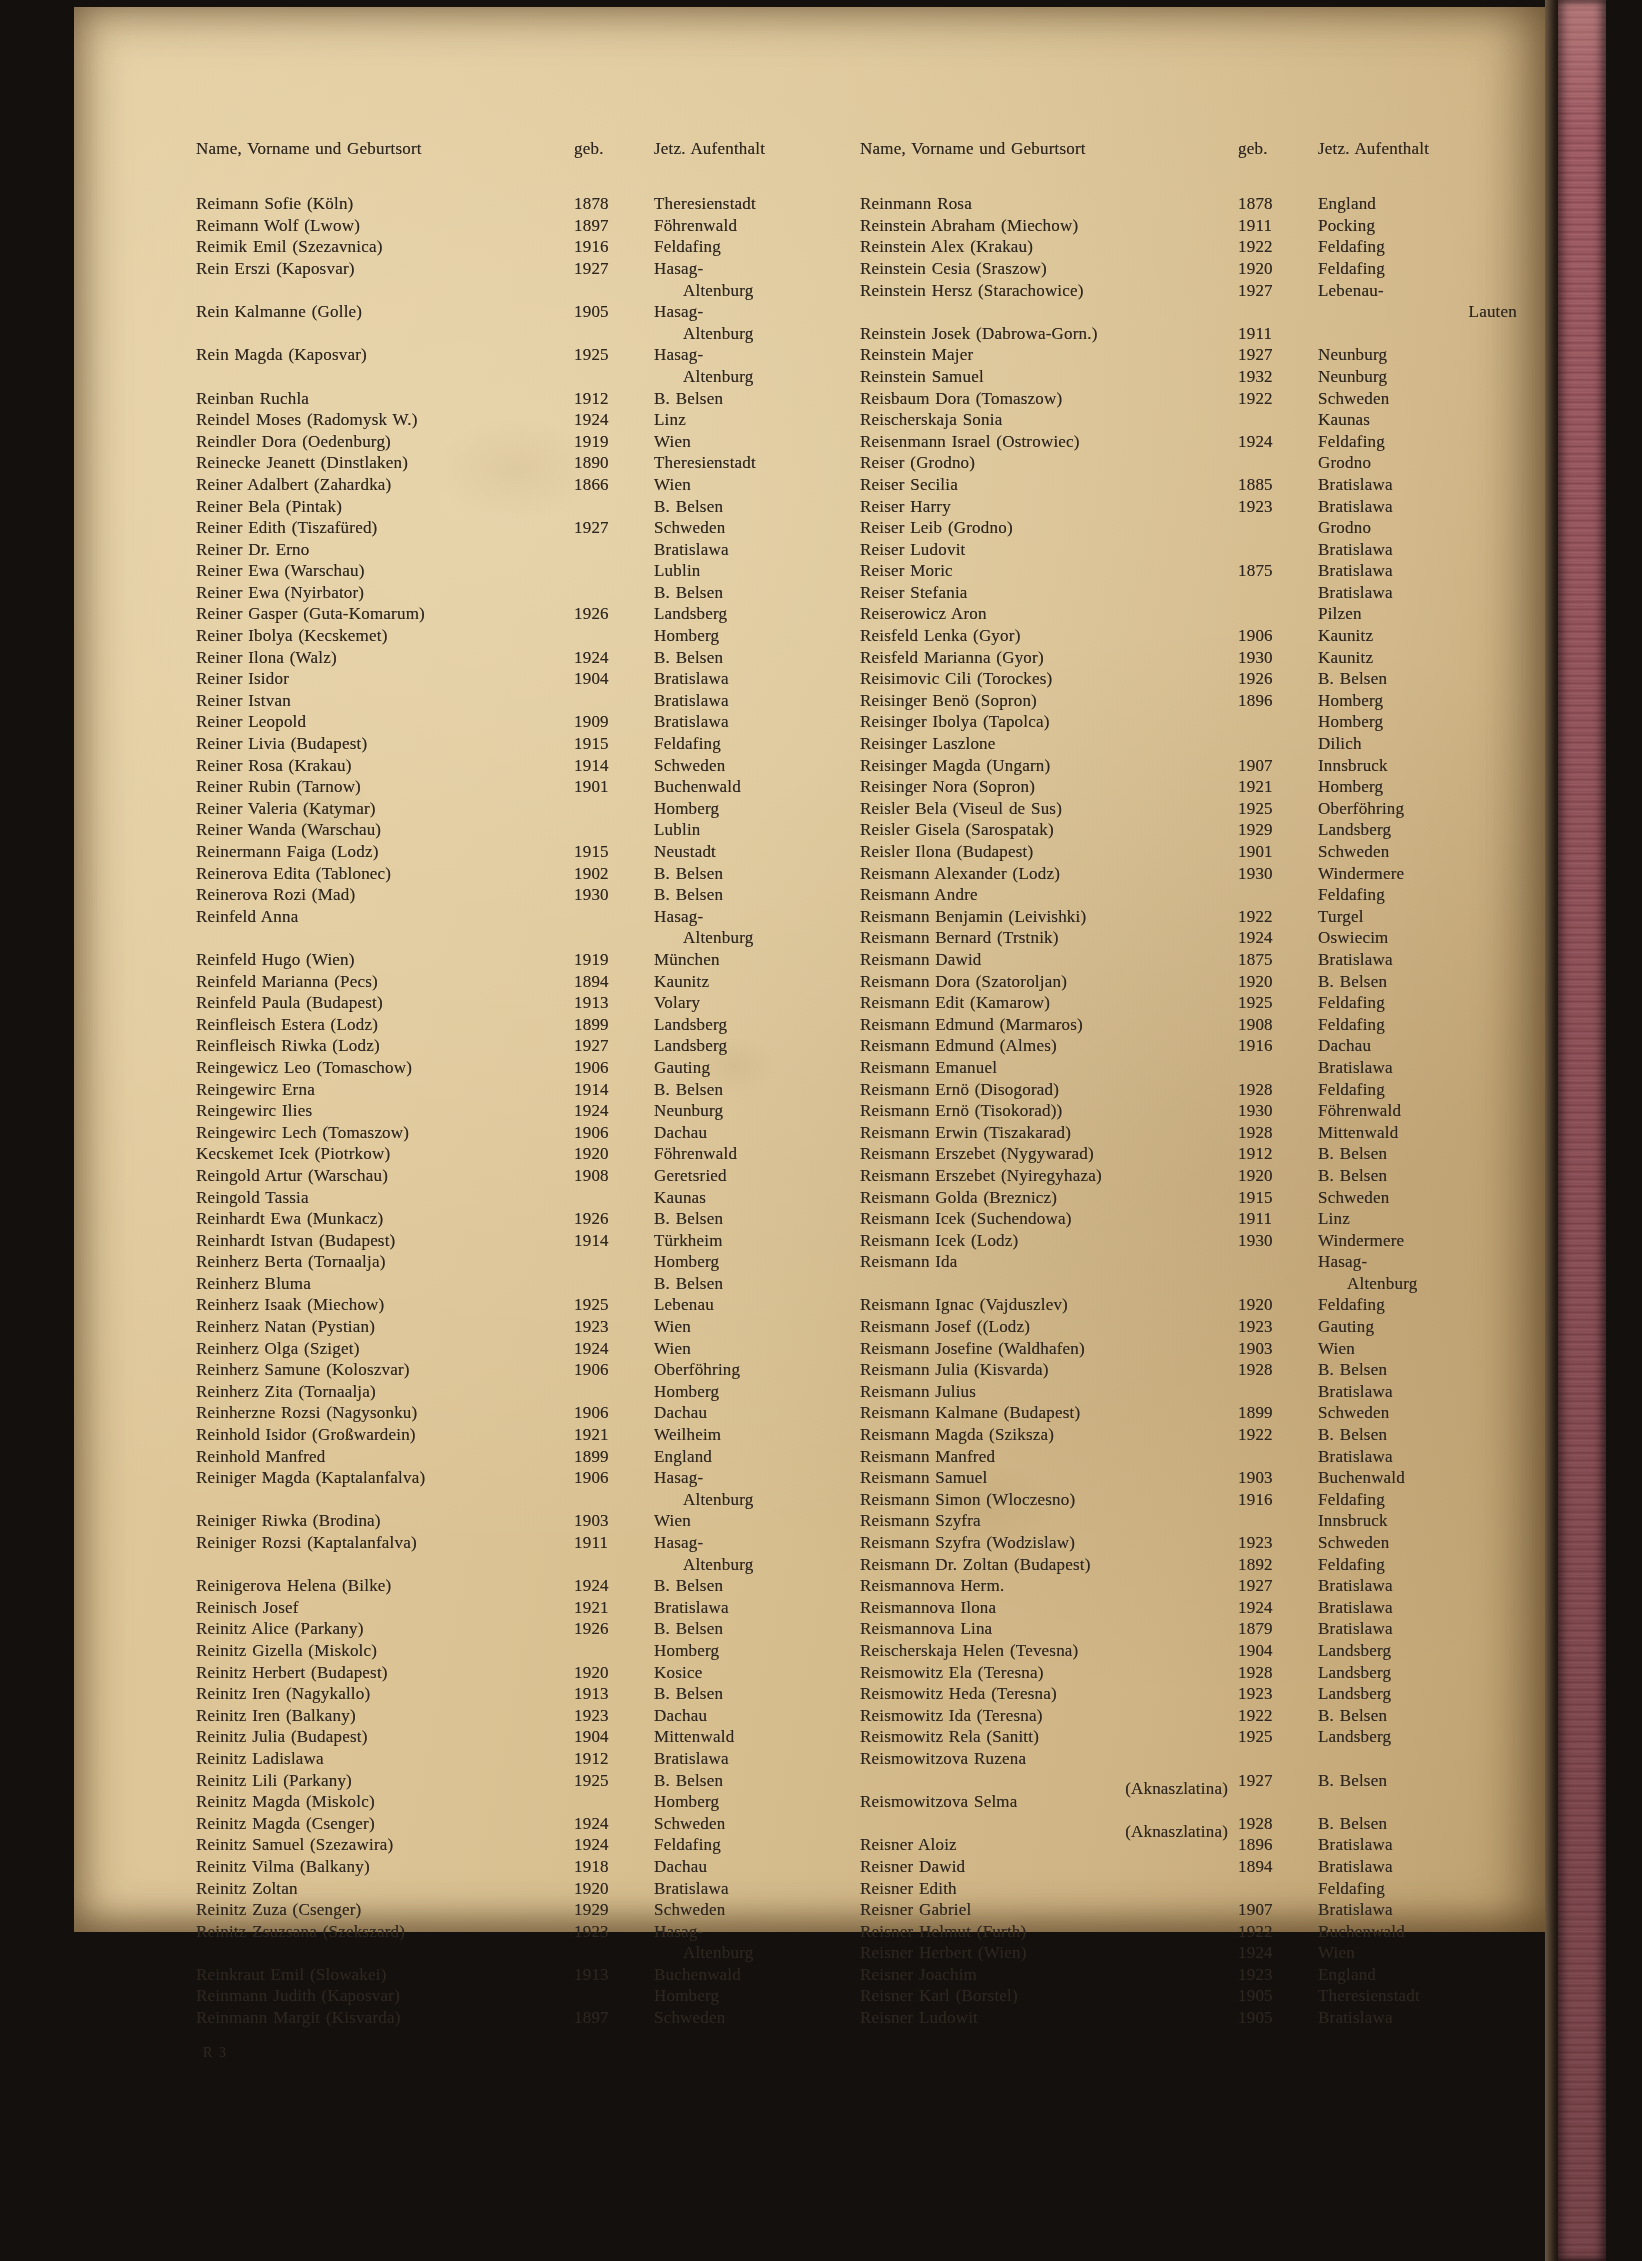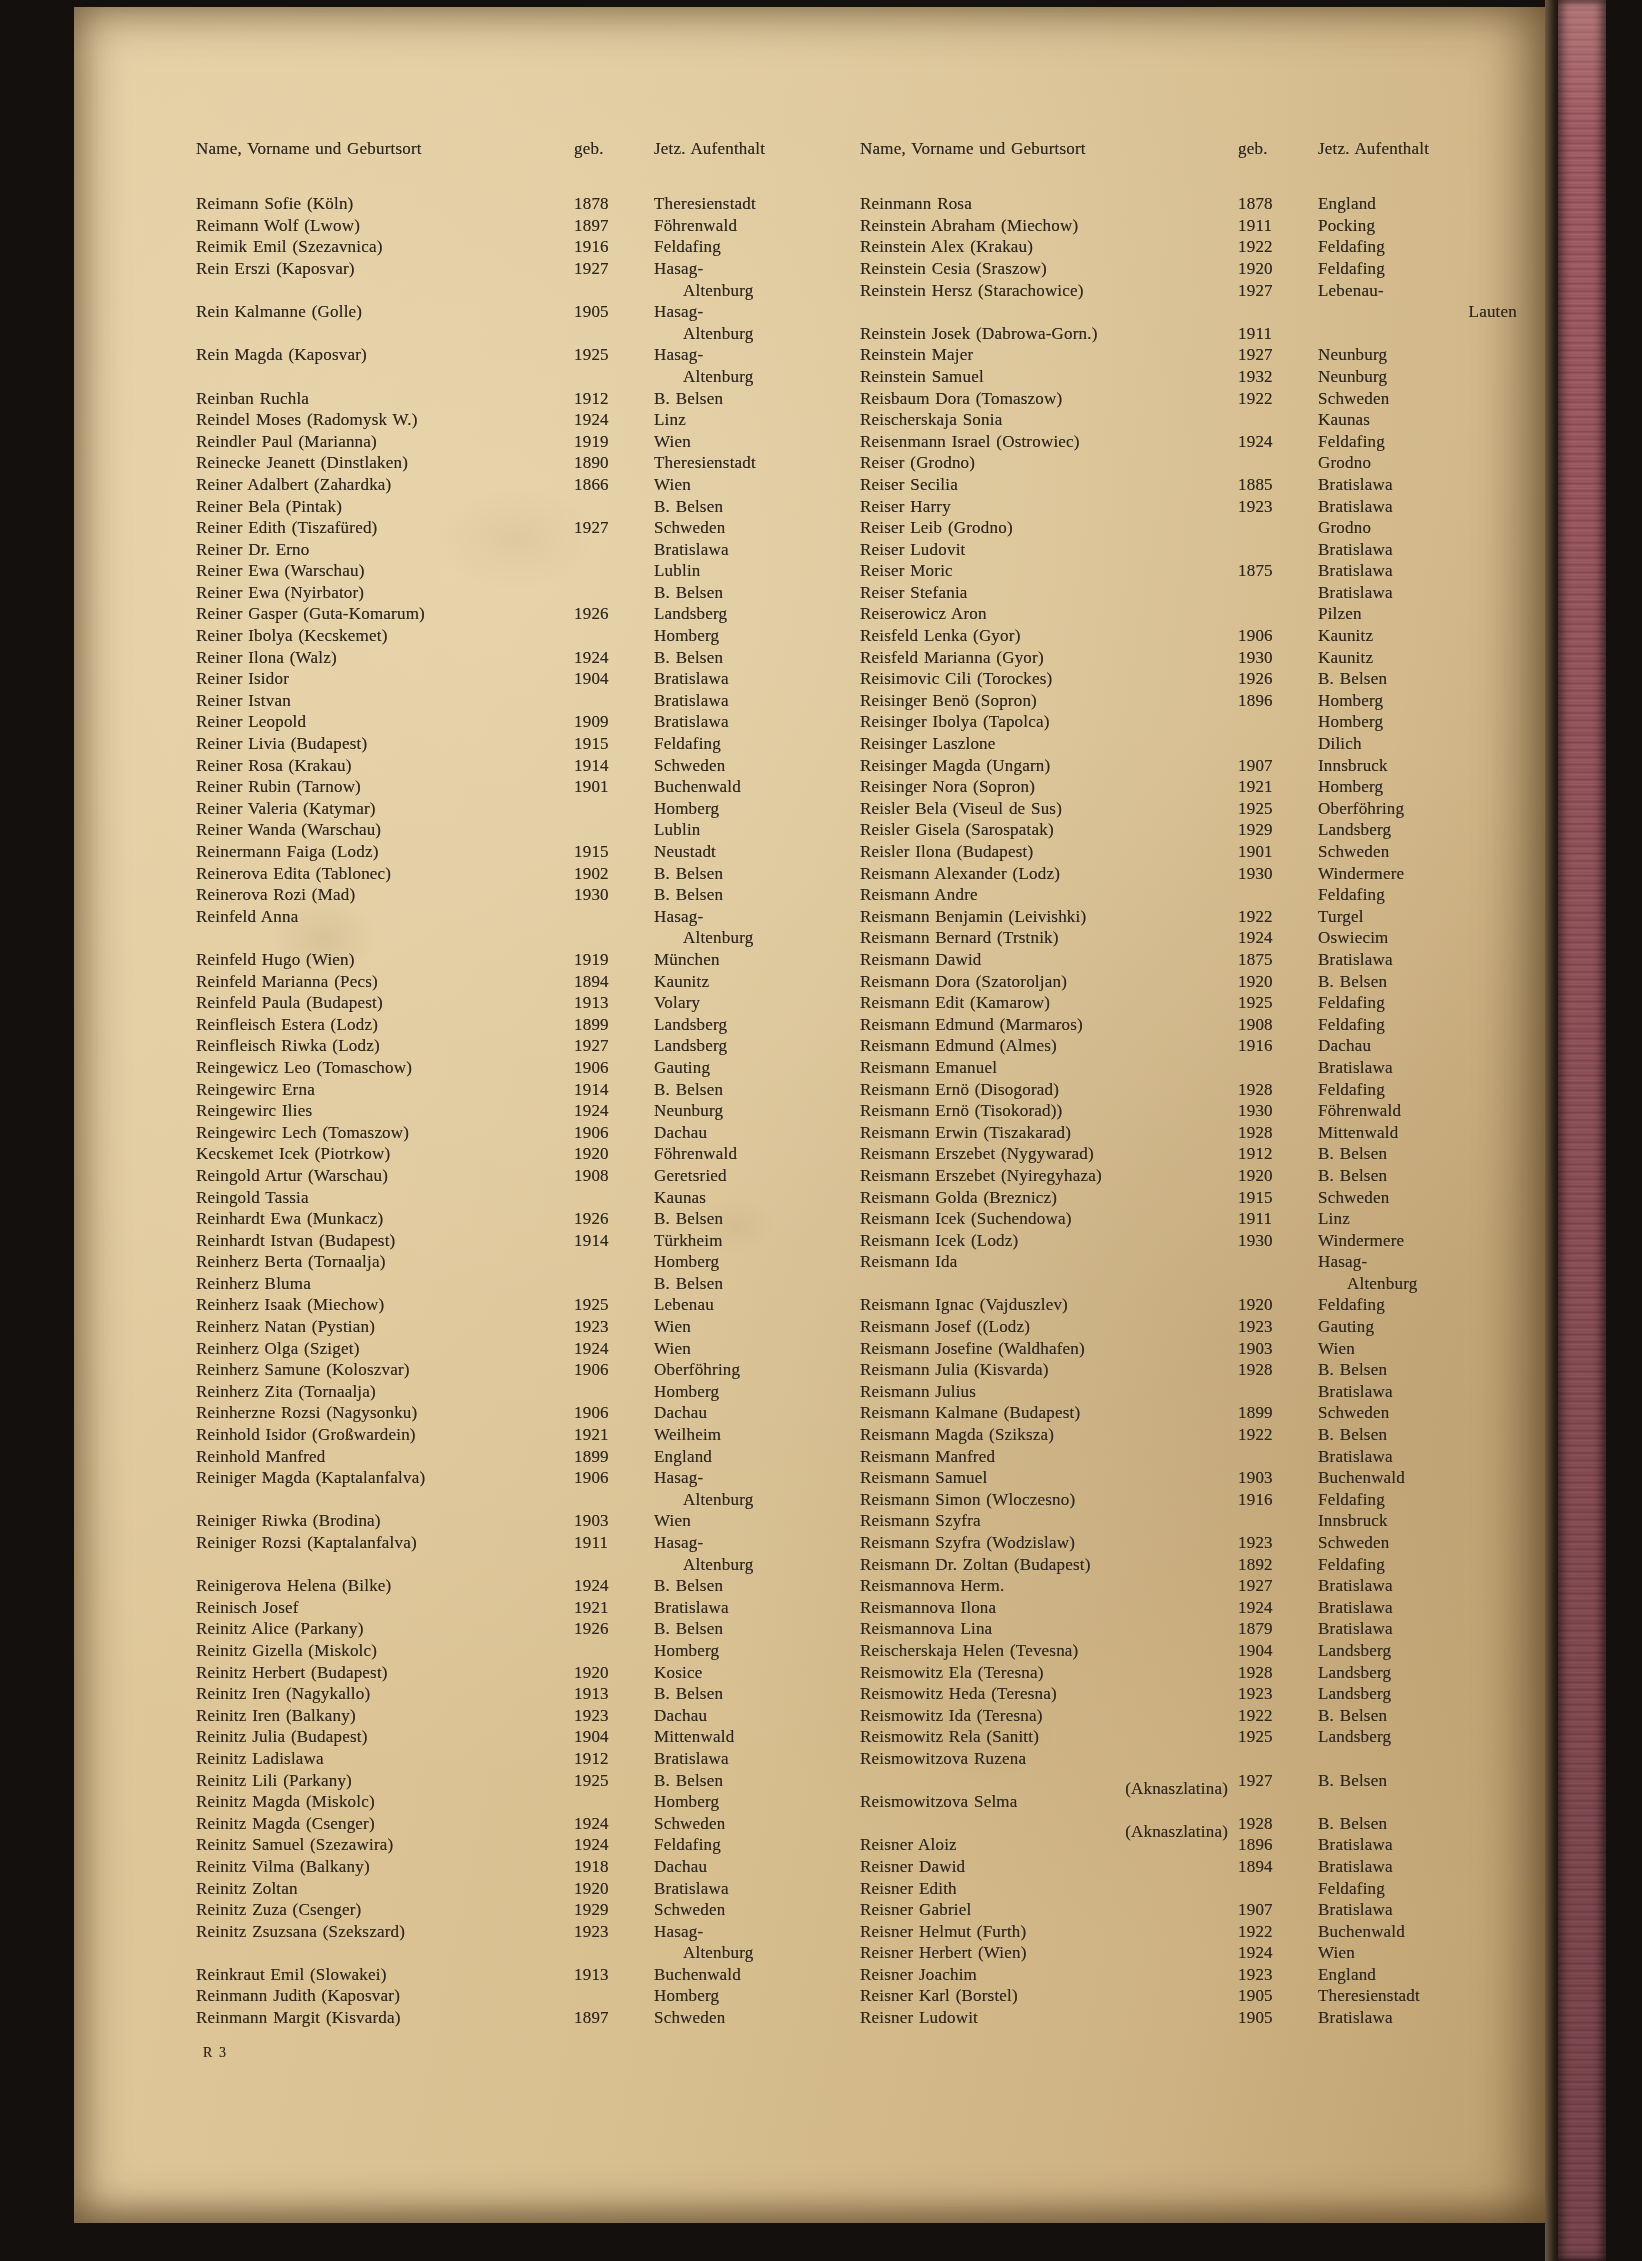--- a/index.html
+++ b/index.html
@@ -5,21 +5,21 @@
   * { margin:0; padding:0; box-sizing:border-box; }
   html,body { width:1642px; height:2261px; }
   body {
     position:relative;
     background:#13100d;
     font-family:"Liberation Serif", serif;
     overflow:hidden;
   }
   
   .paper {
-    position:absolute; left:74px; top:6.6px; width:1471px; height:2216px;
+    position:absolute; left:74px; top:6.6px; width:1471px; height:1925px;
     background:
       radial-gradient(130% 90% at 30% 25%, rgba(255,246,218,.30), rgba(0,0,0,0) 62%),
       radial-gradient(60% 40% at 78% 60%, rgba(90,60,25,.10), rgba(0,0,0,0) 70%),
       linear-gradient(102deg,#e2cb9e 0%, #ddc597 28%, #d7bf90 52%, #cfb485 76%, #bda06f 100%);
     box-shadow:
       inset 0 0 57px rgba(70,45,20,.28),
       inset -25px 0 45px rgba(60,38,16,.38),
       inset 18px 0 31px rgba(85,58,26,.26),
       inset 0 -15px 25px rgba(70,45,20,.22);
   }
@@ -128,21 +128,21 @@
           <span class="n">Reinban Ruchla</span>
           <span class="g">1912</span>
           <span class="o">B. Belsen</span>
         </div>
         <div class="row">
           <span class="n">Reindel Moses (Radomysk W.)</span>
           <span class="g">1924</span>
           <span class="o">Linz</span>
         </div>
         <div class="row">
-          <span class="n">Reindler Paul (Marianna)</span>
+          <span class="n">Reindler Dora (Oedenburg)</span>
           <span class="g">1919</span>
           <span class="o">Wien</span>
         </div>
         <div class="row">
           <span class="n">Reinecke Jeanett (Dinstlaken)</span>
           <span class="g">1890</span>
           <span class="o">Theresienstadt</span>
         </div>
         <div class="row">
           <span class="n">Reiner Adalbert (Zahardka)</span>

